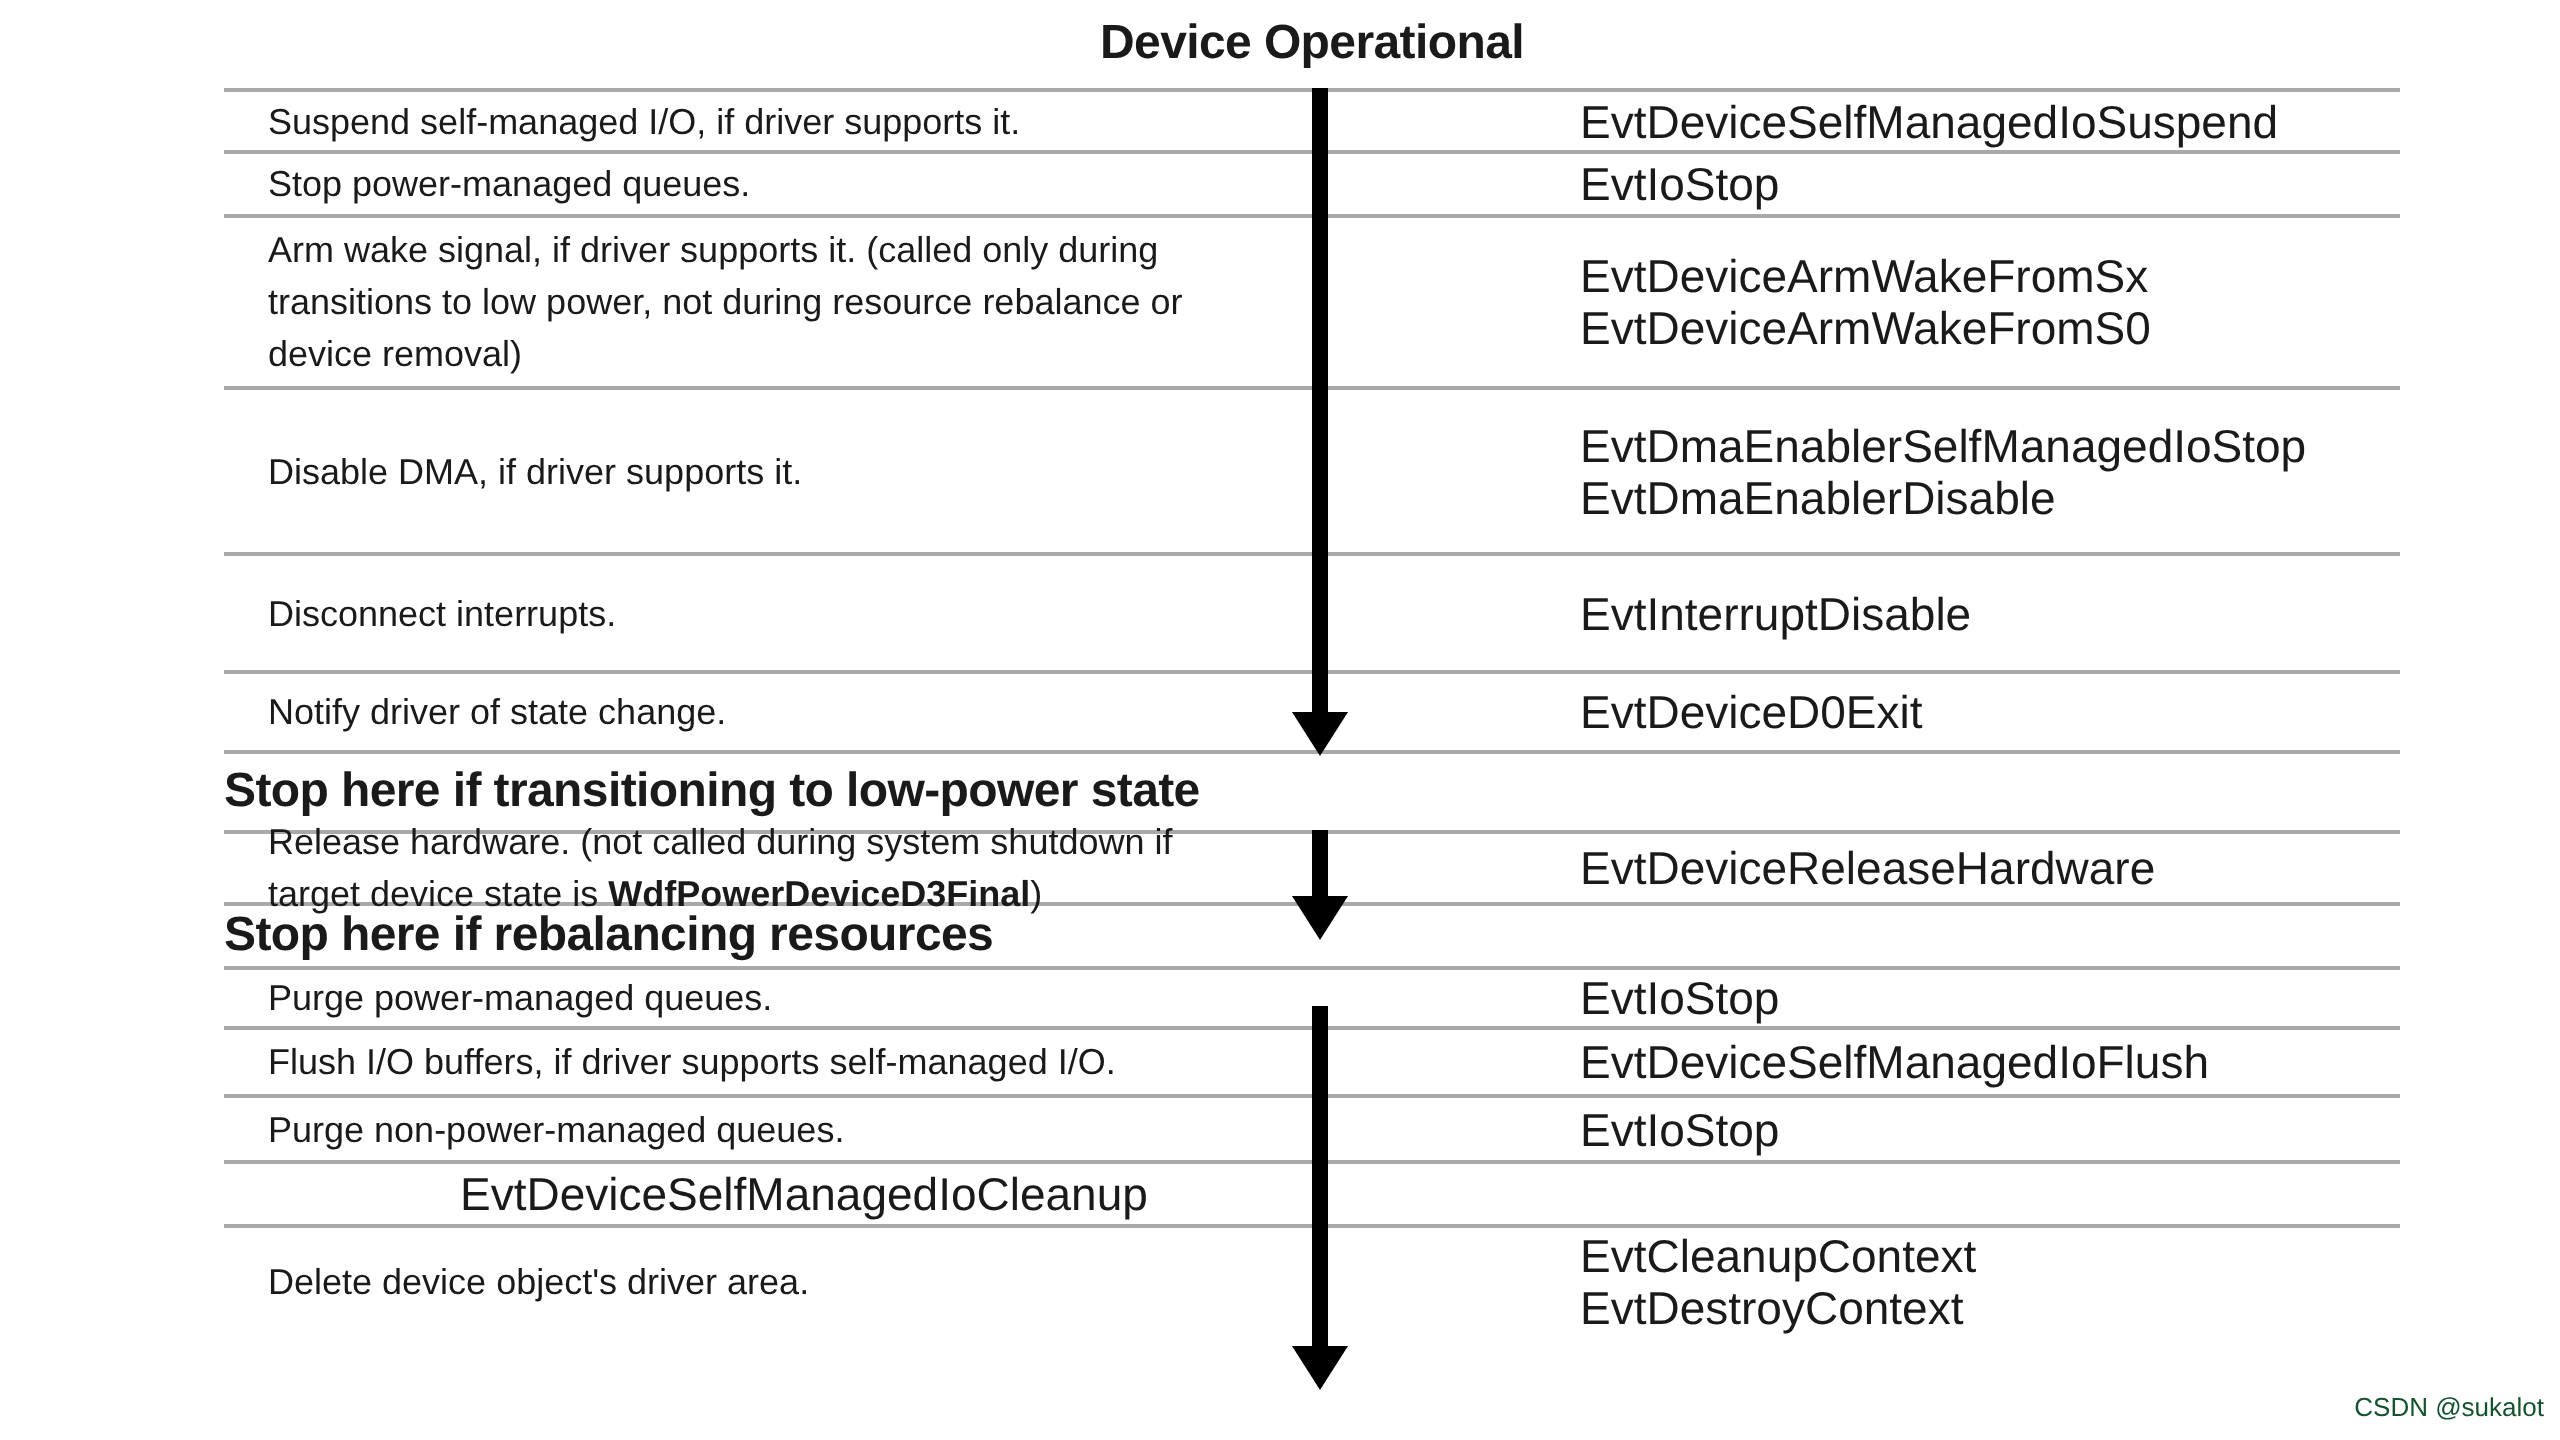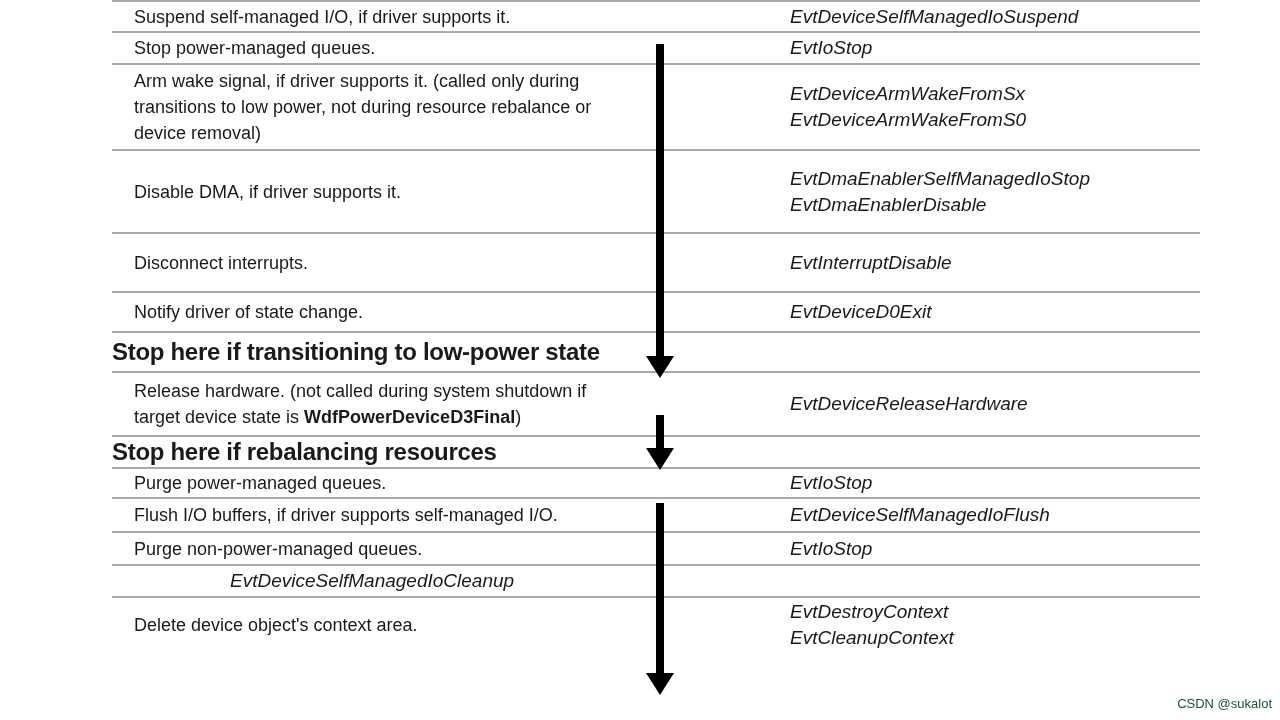--- a/index.html
+++ b/index.html
@@ -30,22 +30,21 @@
     font-size: 18px;
     line-height: 26px;
     white-space: pre-line;
   }
   .rcell {
     box-sizing: border-box;
     flex: 1;
     padding-left: 118px;
   }
   .cb {
-    font-style: italic;
-    font-size: 19px;
+    font-size: 23px;
     line-height: 26px;
   }
   .mhead { }
   .mtext, .btitle, .ttitle {
     font-weight: bold;
     font-size: 24px;
     letter-spacing: -0.3px;
   }
   .arrow-shaft {
     position: absolute;
@@ -68,20 +67,23 @@
     font-size: 13px;
     color: #14532d;
     z-index: 6;
   }
 </style>
 </head>
 <body>
 
 <div class="diagram">
 
+  <div class="trow toprow" style="height:44px">
+    <div class="ttitle">Device Operational</div>
+  </div>
 
   <div class="trow" style="height:31px">
     <div class="lcell">Suspend self-managed I/O, if driver supports it.</div>
     <div class="rcell">
       <div class="cb">EvtDeviceSelfManagedIoSuspend</div>
     </div>
   </div>
 
   <div class="trow" style="height:32px">
     <div class="lcell">Stop power-managed queues.</div>
@@ -119,21 +121,21 @@
     <div class="lcell">Notify driver of state change.</div>
     <div class="rcell">
       <div class="cb">EvtDeviceD0Exit</div>
     </div>
   </div>
 
   <div class="trow mhead" style="height:40px">
     <div class="mtext">Stop here if transitioning to low-power state</div>
   </div>
 
-  <div class="trow" style="height:64px">
+  <div class="trow" style="height:36px">
     <div class="lcell"><span>Release hardware. (not called during system shutdown if
 target device state is </span><b>WdfPowerDeviceD3Final</b><span>)</span></div>
     <div class="rcell">
       <div class="cb">EvtDeviceReleaseHardware</div>
     </div>
   </div>
 
   <div class="trow mhead" style="height:32px">
     <div class="mtext">Stop here if rebalancing resources</div>
   </div>
@@ -159,24 +161,24 @@
     </div>
   </div>
 
   <div class="trow" style="height:32px">
     <div class="rcell">
       <div class="cb">EvtDeviceSelfManagedIoCleanup</div>
     </div>
   </div>
 
   <div class="trow" style="height:55px">
-    <div class="lcell">Delete device object's context area.</div>
+    <div class="lcell">Delete device object's driver area.</div>
     <div class="rcell">
+      <div class="cb">EvtCleanupContext</div>
       <div class="cb">EvtDestroyContext</div>
-      <div class="cb">EvtCleanupContext</div>
     </div>
   </div>
 
 
 </div>
 
 <div class="arrow-shaft" style="top:44px;  height:314px"></div>
 <div class="arrow-head" style="top:356px"></div>
 
 <div class="arrow-shaft" style="top:415px; height:35px"></div>

